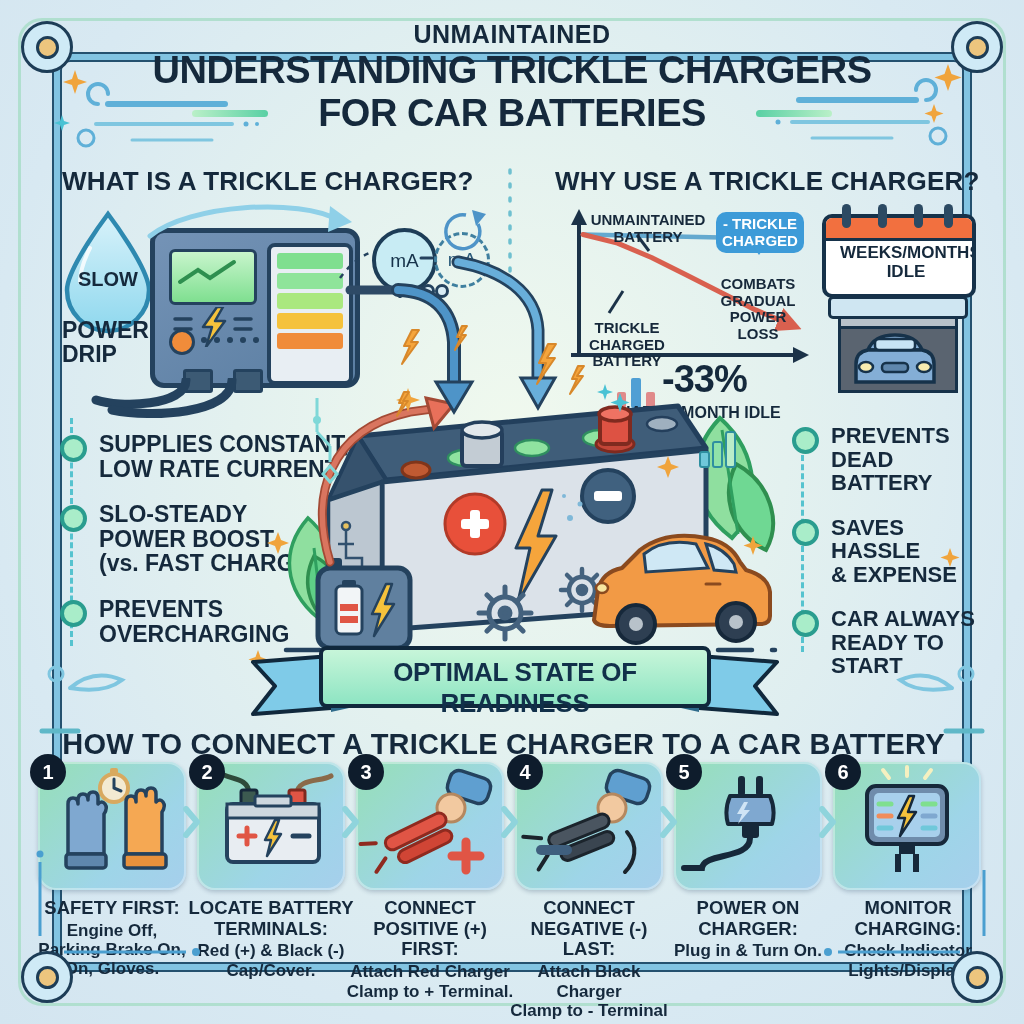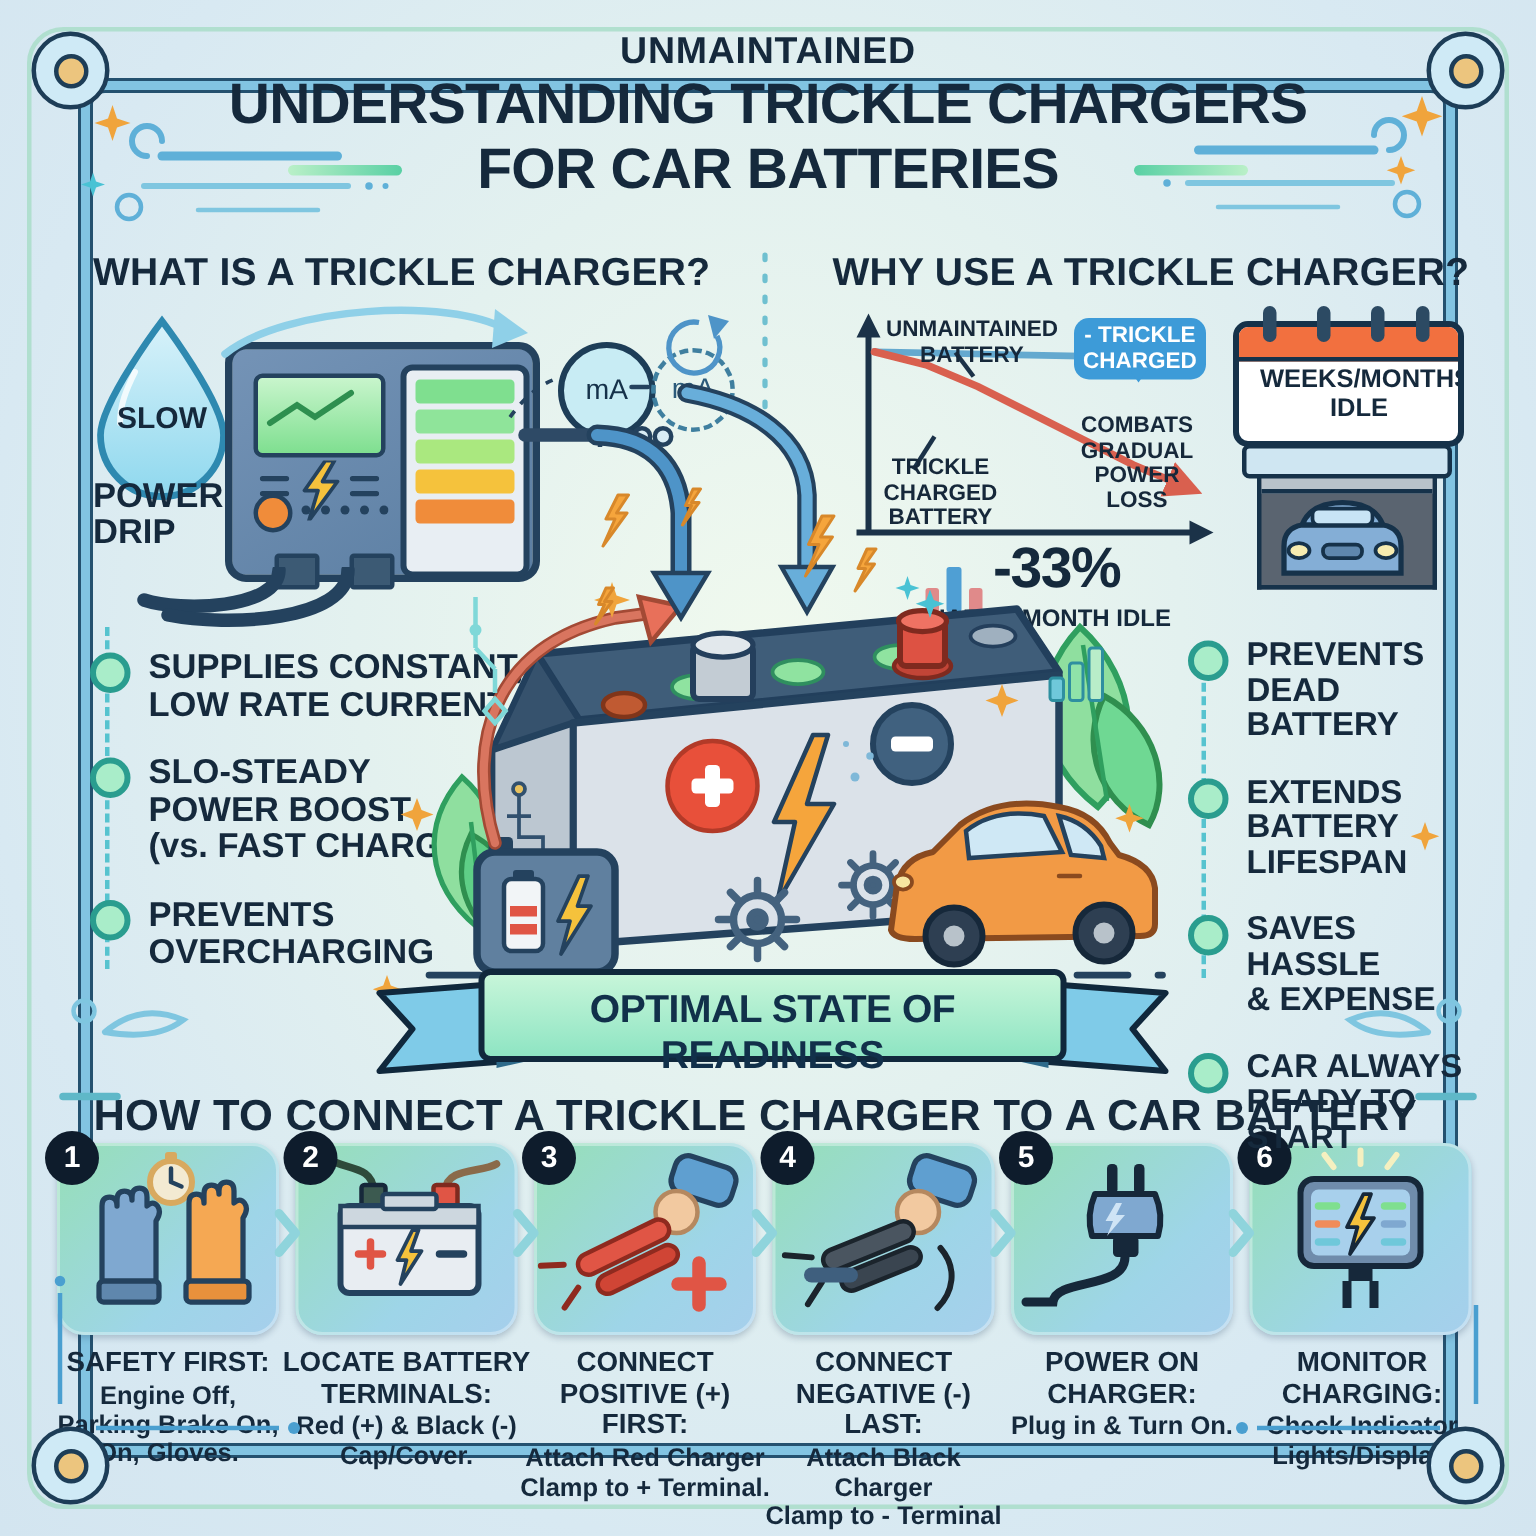--- a/index.html
+++ b/index.html
@@ -269,21 +269,21 @@
     <line x1="92" y1="46" x2="80" y2="30" stroke="#1b3248" stroke-width="3"></line>
     <line x1="52" y1="108" x2="66" y2="86" stroke="#1b3248" stroke-width="3"></line>
   </svg>
   <div class="chlabel pre" style="left:588px;top:212px;width:120px;">UNMAINTAINED
 BATTERY</div>
   <div class="badge pre">- TRICKLE
 CHARGED</div>
   <div class="chlabel pre" style="left:708px;top:252px;width:100px;margin-top:24px;">COMBATS
 GRADUAL
 POWER LOSS</div>
-  <div class="chlabel pre" style="left:556px;top:304px;width:142px;">TRICKLE CHARGED
+  <div class="chlabel pre" style="left:556px;top:320px;width:142px;">TRICKLE CHARGED
 BATTERY</div>
 
   <svg class="abs" style="left:615px;top:372px;" width="42" height="40" viewBox="0 0 42 40">
     <rect x="2" y="20" width="9" height="16" rx="2" fill="#e08a8a"></rect>
     <rect x="16" y="6" width="10" height="30" rx="2" fill="#4f9fd4"></rect>
     <rect x="31" y="20" width="9" height="16" rx="2" fill="#e08a8a"></rect>
   </svg>
   <div class="abs" style="left:662px;top:358px;font-size:38px;font-weight:800;letter-spacing:-1px;">-33%</div>
   <div class="abs" style="left:594px;top:404px;width:200px;text-align:center;font-size:16px;font-weight:800;">CHARGE/MONTH IDLE</div>
 
@@ -308,25 +308,20 @@
     <ellipse cx="76" cy="37" rx="7" ry="5" fill="#f7ecb0" stroke="#16324a" stroke-width="2.5"></ellipse>
     <rect x="34" y="33" width="26" height="9" rx="4" fill="#5f87ad" stroke="#16324a" stroke-width="2.5"></rect>
   </svg>
 
   <div class="vdash" style="left:801px;top:446px;height:206px;"></div>
   <div class="abs" style="left:792px;top:424px;width:205px;font-size:22px;z-index:1;">
     <div class="bullet">
         <span class="dot"></span>
         <div class="btext pre">PREVENTS
 DEAD BATTERY</div>
-      </div>
-    <div class="bullet">
-        <span class="dot"></span>
-        <div class="btext pre">EXTENDS
-BATTERY LIFESPAN</div>
       </div>
     <div class="bullet">
         <span class="dot"></span>
         <div class="btext pre">SAVES HASSLE
 &amp; EXPENSE</div>
       </div>
     <div class="bullet">
         <span class="dot"></span>
         <div class="btext pre">CAR ALWAYS
 READY TO START</div>

